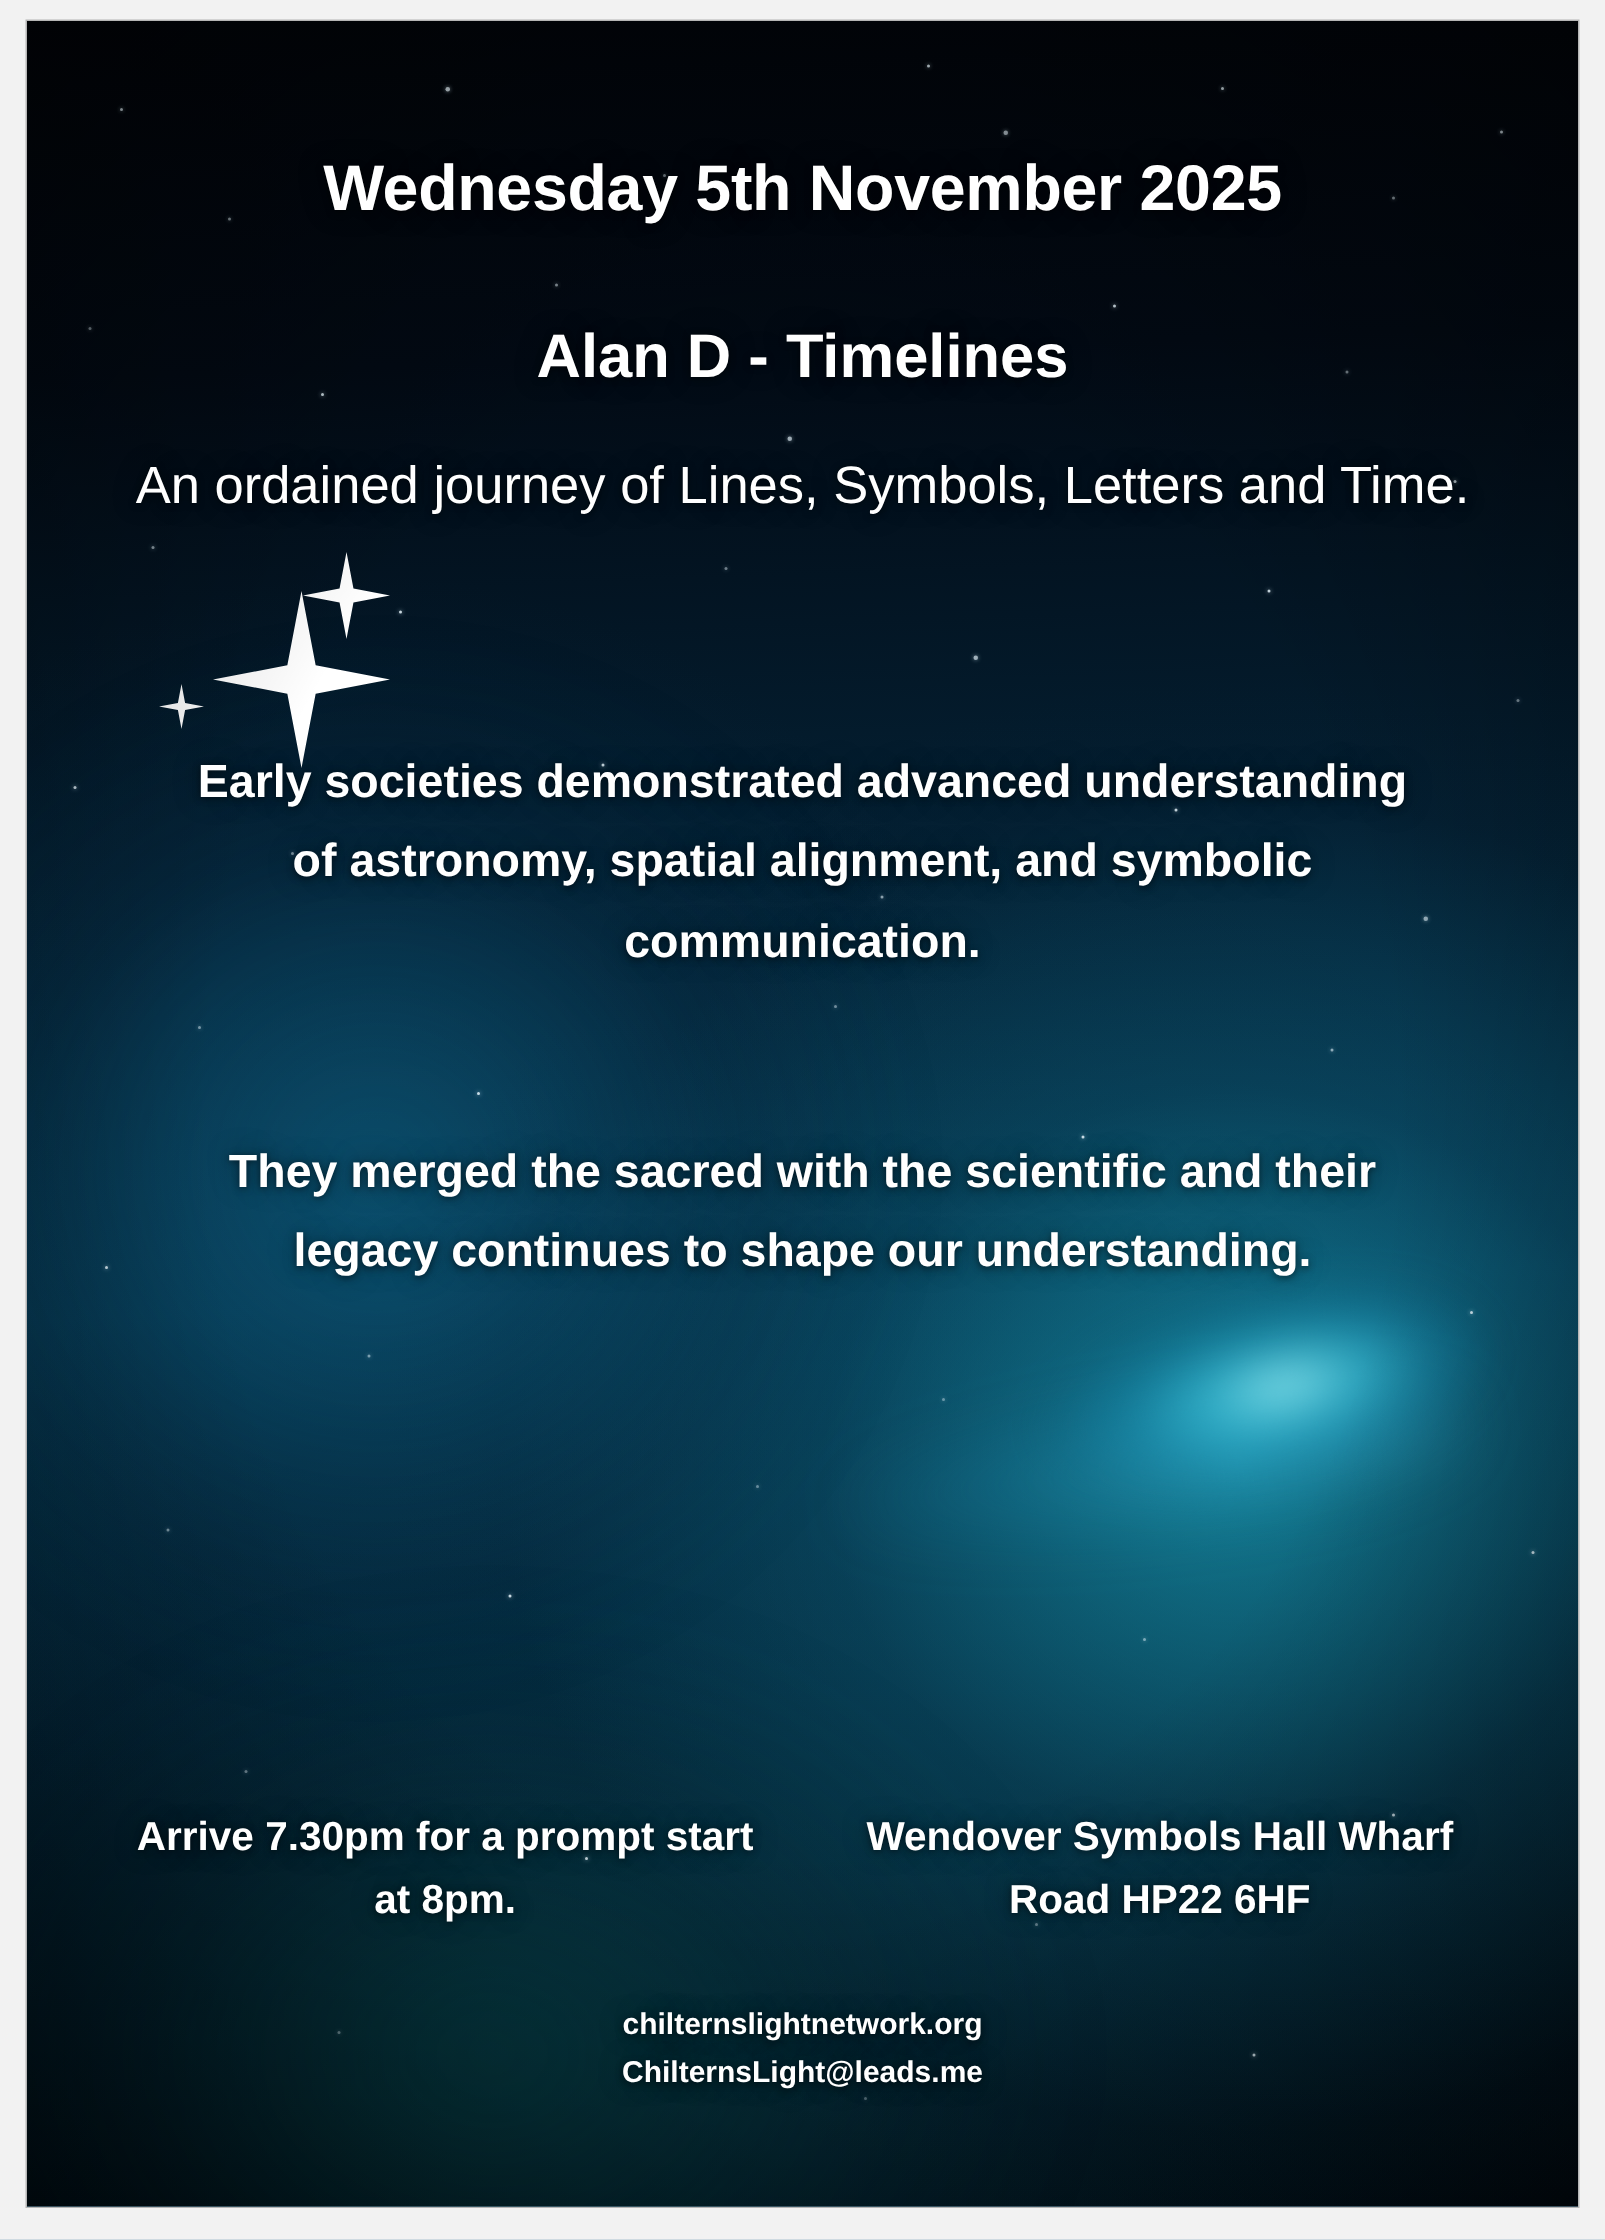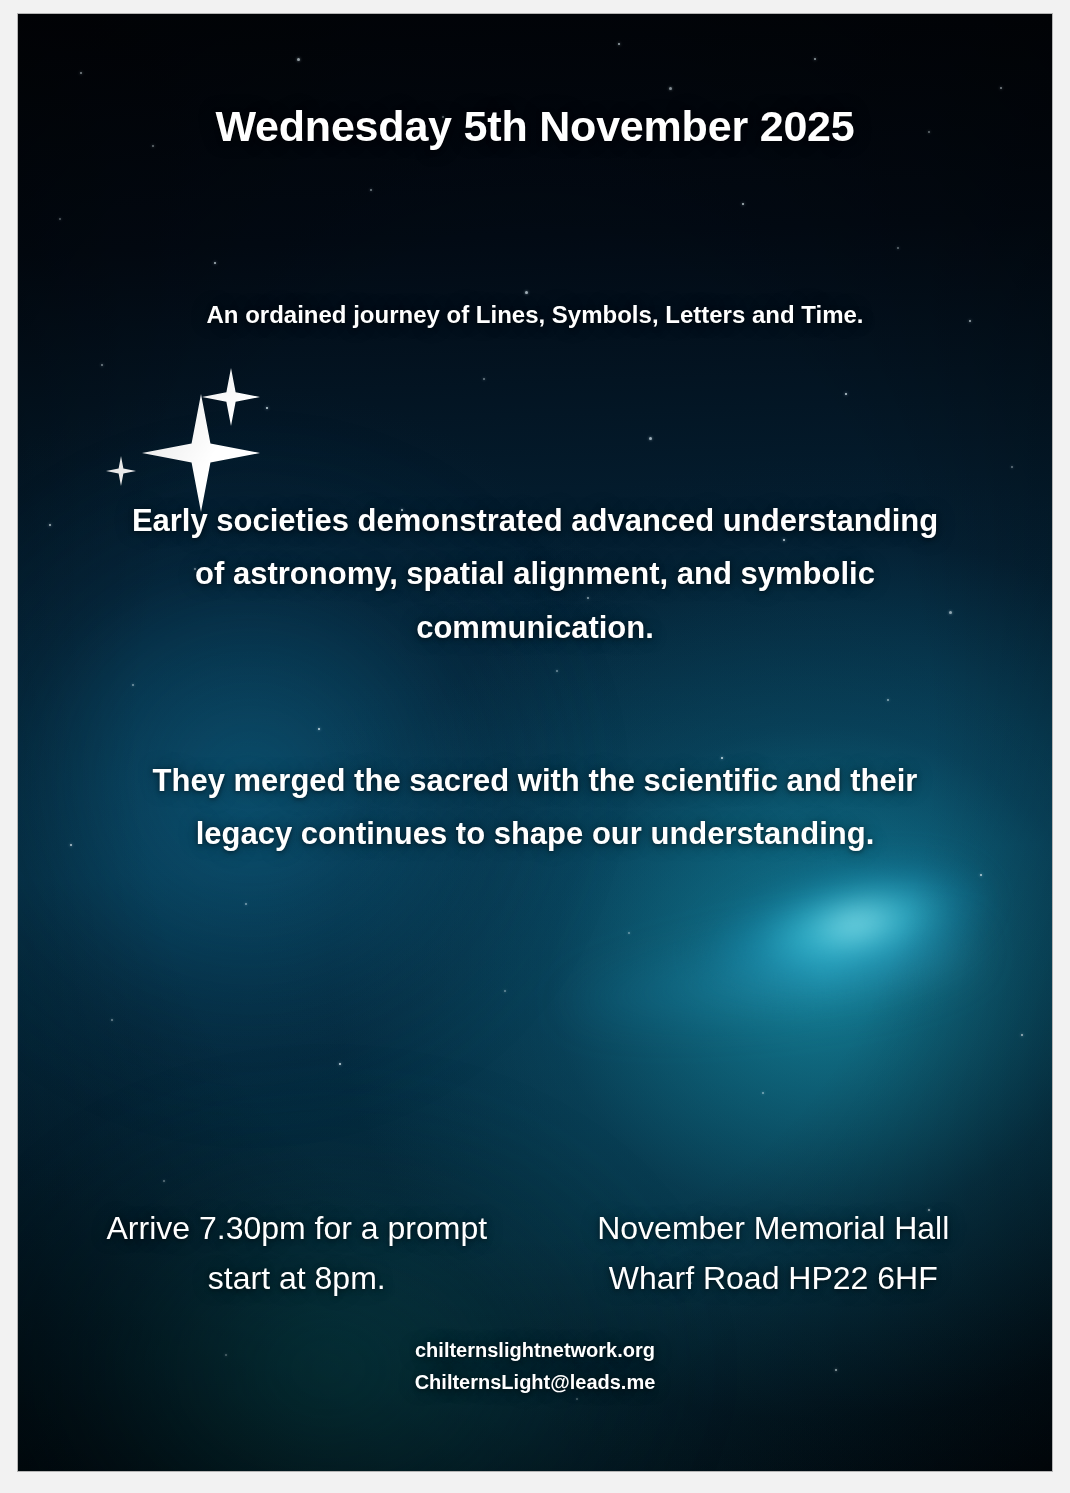--- a/index.html
+++ b/index.html
@@ -168,22 +168,22 @@
     left: 0; right: 0;
     top: 200px;
     font-size: 41px;
     font-weight: bold;
   }
 
   .talk-subtitle {
     position: absolute;
     left: 0; right: 0;
     top: 281px;
-    font-size: 24px;
-    font-weight: bold;
+    font-size: 35px;
+    font-weight: normal;
     line-height: 1.68;
     padding: 0 60px;
     box-sizing: border-box;
   }
 
   .para {
     position: absolute;
     left: 0; right: 0;
     font-size: 31px;
     font-weight: bold;
@@ -199,22 +199,22 @@
     position: absolute;
     left: 0; right: 0;
     top: 1190px;
     display: flex;
     justify-content: center;
     gap: 56px;
     padding: 0 60px;
     box-sizing: border-box;
   }
   .info-col {
-    font-size: 32px;
-    font-weight: normal;
+    font-size: 27px;
+    font-weight: bold;
     line-height: 1.55;
     flex: 0 1 auto;
     max-width: 46%;
     text-align: center;
   }
 
   .contact {
     position: absolute;
     left: 0; right: 0;
     top: 1320px;
@@ -294,31 +294,32 @@
       <div class="spark mid"></div>
       <div class="spark small"></div>
     </div>
 
     <div class="vignette"></div>
 
     <div class="content">
 
       <div class="date-line">Wednesday 5th November 2025</div>
 
+      <div class="talk-title">Alan D - Timelines</div>
 
       <div class="talk-subtitle">An ordained journey of Lines, Symbols, Letters and Time.</div>
 
       <div class="para para-2">They merged the sacred with the scientific and their legacy continues to shape our understanding.</div>
 
       <div class="para para-1">Early societies demonstrated advanced understanding of astronomy, spatial alignment, and symbolic communication.</div>
 
 
       <div class="info-row">
         <div class="info-col">Arrive 7.30pm for a prompt start at 8pm.</div>
-        <div class="info-col">November Memorial Hall Wharf Road HP22 6HF</div>
+        <div class="info-col">Wendover Symbols Hall Wharf Road HP22 6HF</div>
       </div>
 
       <div class="contact">
         <div>chilternslightnetwork.org</div>
         <div>ChilternsLight@leads.me</div>
       </div>
 
     </div>
   </div>
 </div>

